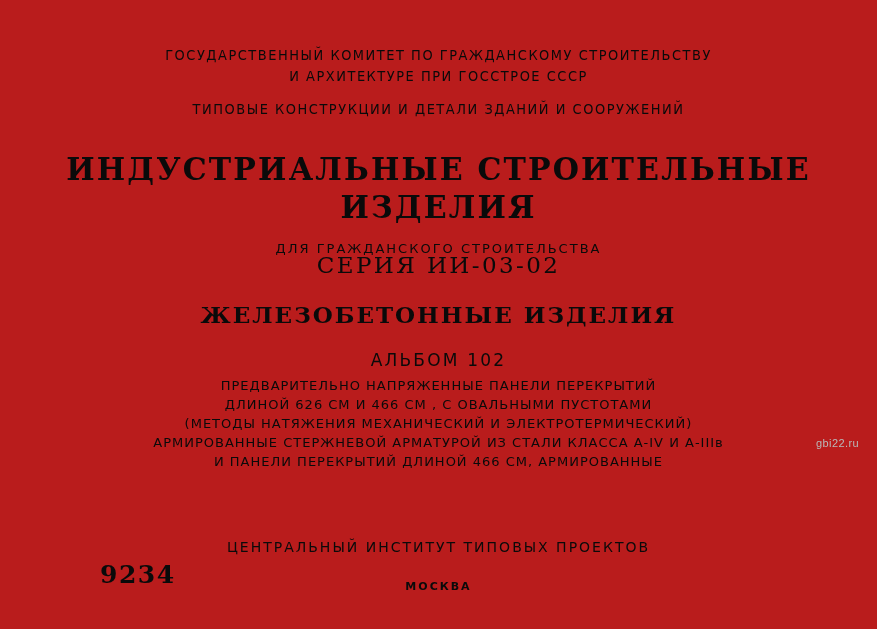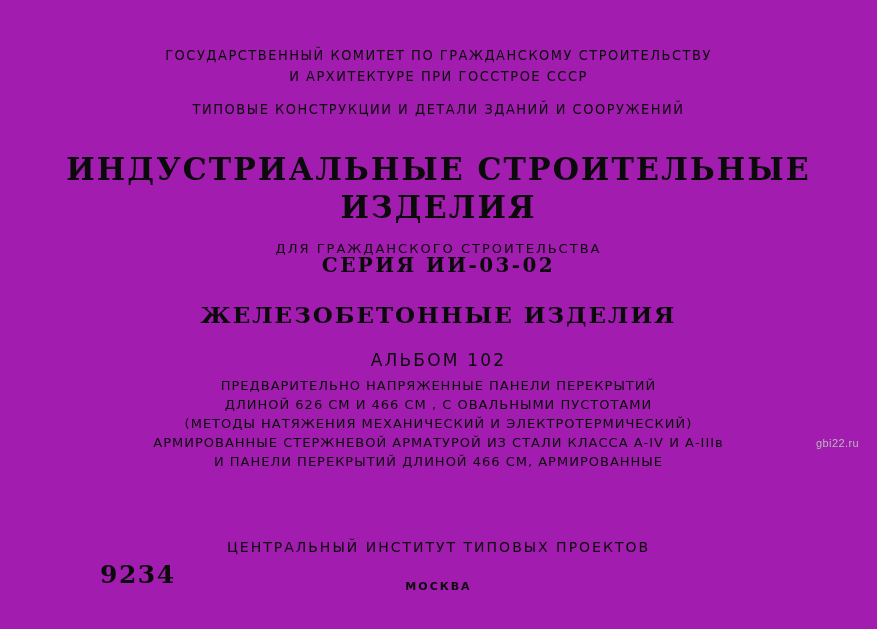--- a/index.html
+++ b/index.html
@@ -12,21 +12,21 @@
     height: 629px;
     font-family: "DejaVu Sans", sans-serif;
     color: #0a0a0a;
     overflow: hidden;
     position: relative;
   }
   .page {
     position: relative;
     width: 877px;
     height: 629px;
-    background: #a21caf;
+    background: #b91c1c;
     box-sizing: border-box;
   }
 
   
   .header-block {
     position: absolute;
     top: 45px;
     left: 0;
     right: 0;
     text-align: center;
@@ -70,22 +70,22 @@
 
   
   .series-block {
     position: absolute;
     top: 248px;
     left: 0;
     right: 0;
     text-align: center;
   }
   .series-line1 {
-    font-size: 20px;
-    font-weight: 700;
+    font-size: 23px;
+    font-weight: 400;
     letter-spacing: 2.4px;
     font-family: "DejaVu Serif", serif;
     line-height: 34px;
   }
   .series-line2 {
     font-size: 23px;
     font-weight: 700;
     letter-spacing: 2.0px;
     font-family: "DejaVu Serif", serif;
     line-height: 34px;

